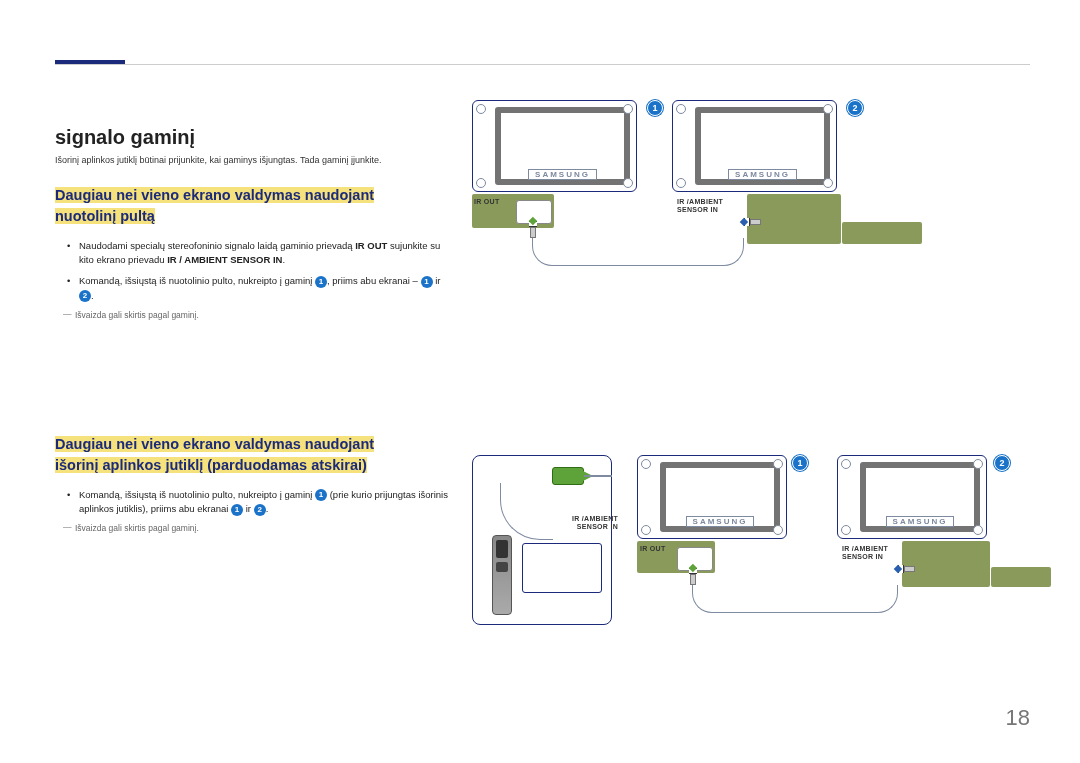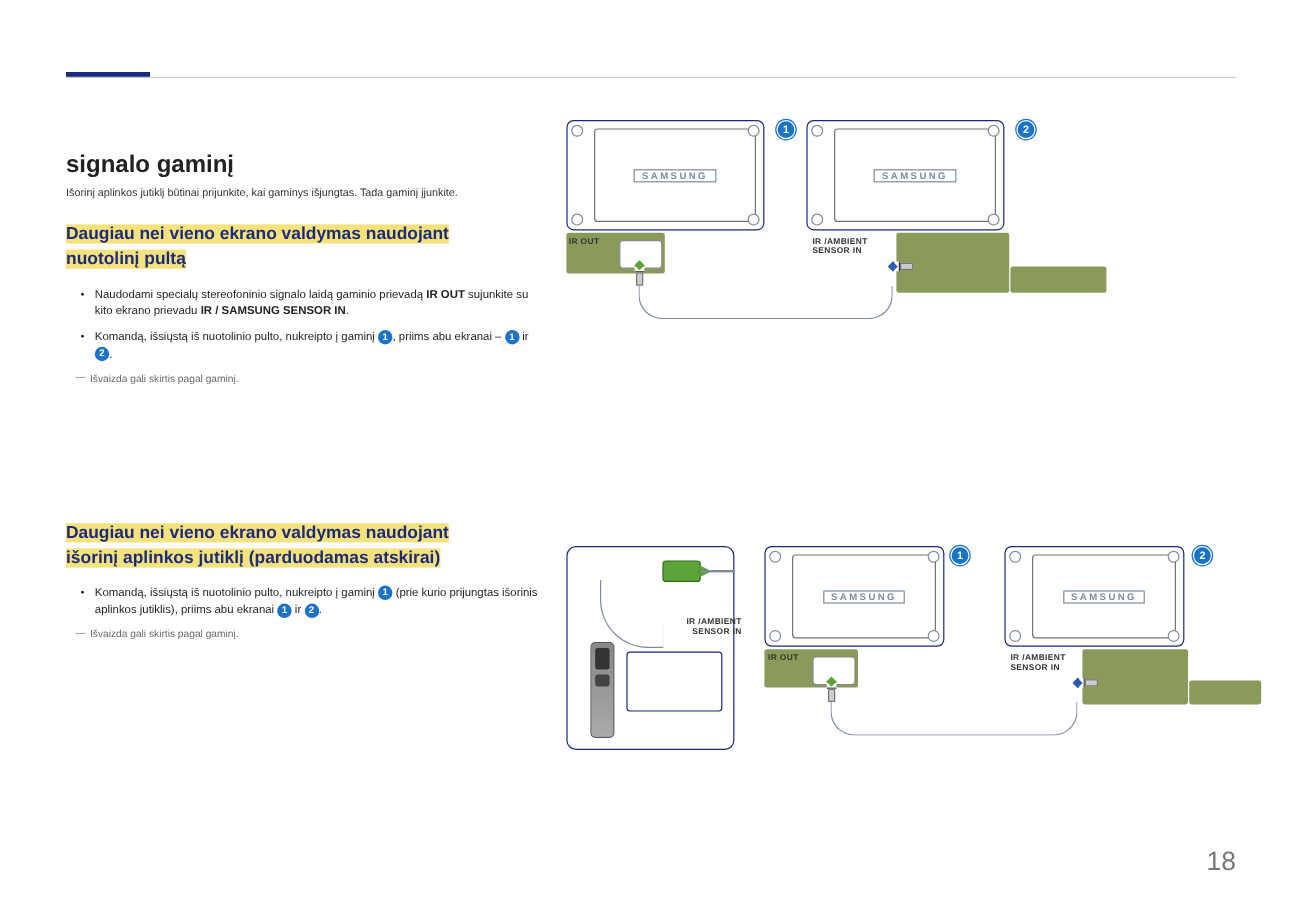--- a/index.html
+++ b/index.html
@@ -136,24 +136,24 @@
   .monitor {
     position: absolute;
     border: 1.5px solid #1b2a7a;
     border-radius: 6px;
     background: #fff;
     box-sizing: border-box;
   }
   .monitor-inner {
     position: absolute;
     inset: 6px;
-    border: 1px solid #737373;
+    border: 6px solid #737373;
     border-radius: 3px;
     display: flex;
-    align-items: center;
+    align-items: flex-end;
     justify-content: center;
     margin-left: 16px;
   }
   .monitor-logo {
     font-size: 8px;
     letter-spacing: 2px;
     color: #7e8aa0;
     font-weight: 700;
     outline: 1px solid #7e8aa0;
     padding: 0 6px;
@@ -299,21 +299,21 @@
         <span>signalo gaminį</span>
       </h1>
       <div class="small">Išorinį aplinkos jutiklį būtinai prijunkite, kai gaminys išjungtas. Tada gaminį įjunkite.</div>
 
       <div class="hl-wrap">
         <h2 class="hl"><span>Daugiau nei vieno ekrano valdymas naudojant</span></h2><br>
         <h2 class="hl"><span>nuotolinį pultą</span></h2>
       </div>
       <ul class="body">
         <li>
-          <span>Naudodami specialų stereofoninio signalo laidą gaminio prievadą </span><span class="bold">IR OUT</span><span> sujunkite su kito ekrano prievadu </span><span class="bold">IR / SAMSUNG SENSOR IN</span><span>.</span>
+          <span>Naudodami specialų stereofoninio signalo laidą gaminio prievadą </span><span class="bold">IR OUT</span><span> sujunkite su kito ekrano prievadu </span><span class="bold">IR / AMBIENT SENSOR IN</span><span>.</span>
         </li>
         <li>
           <span>Komandą, išsiųstą iš nuotolinio pulto, nukreipto į gaminį </span><span class="num-badge">1</span><span>, priims abu ekranai – </span><span class="num-badge">1</span><span> ir </span><span class="num-badge">2</span><span>.</span>
         </li>
       </ul>
       <div class="footnote">Išvaizda gali skirtis pagal gaminį.</div>
 
       <div class="gap"></div>
 
       <div class="hl-wrap">

